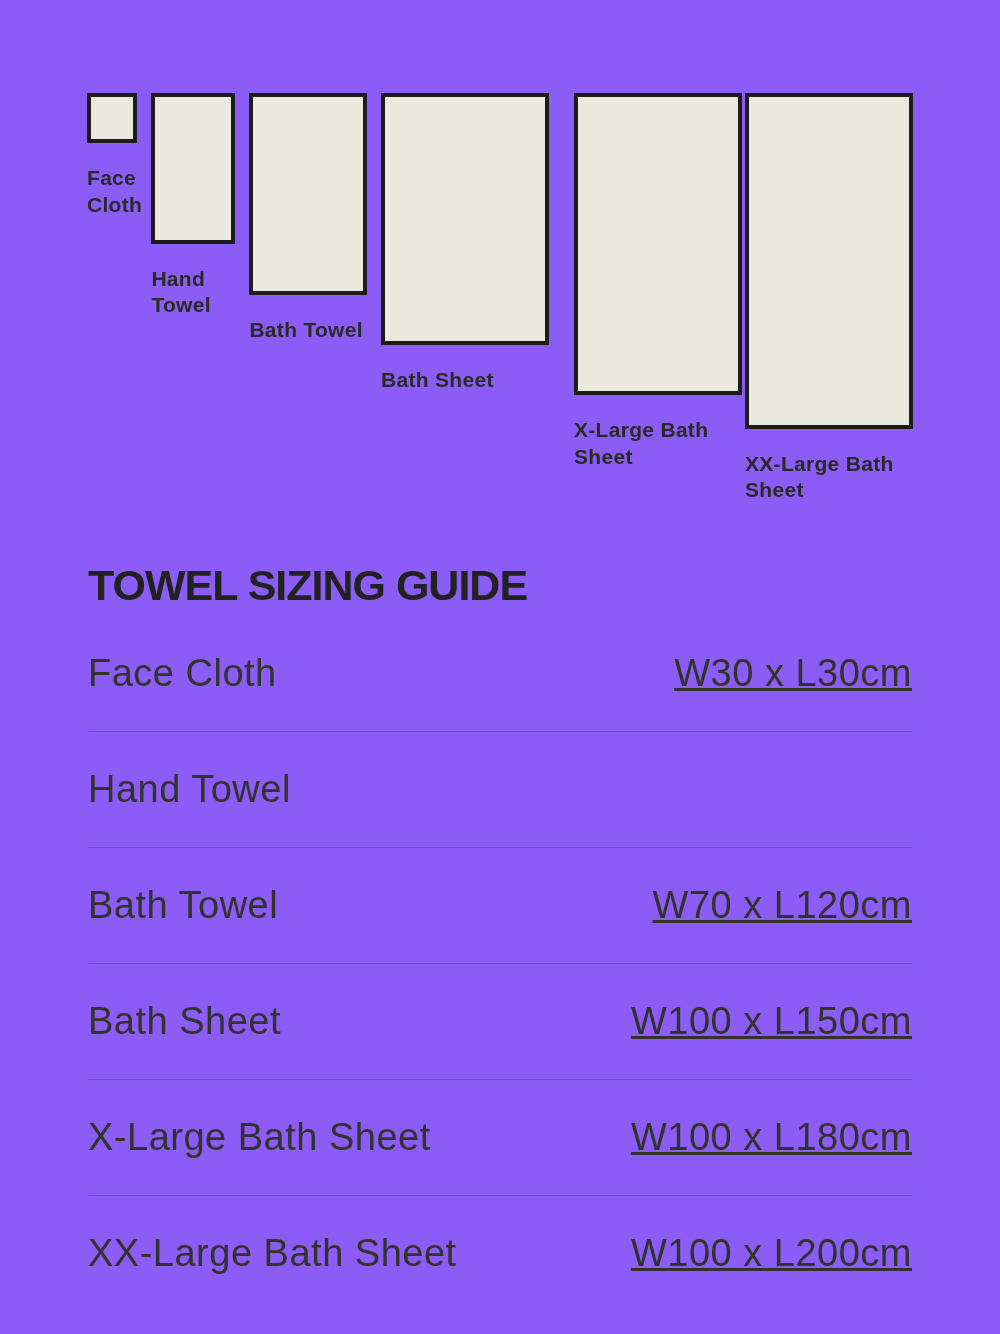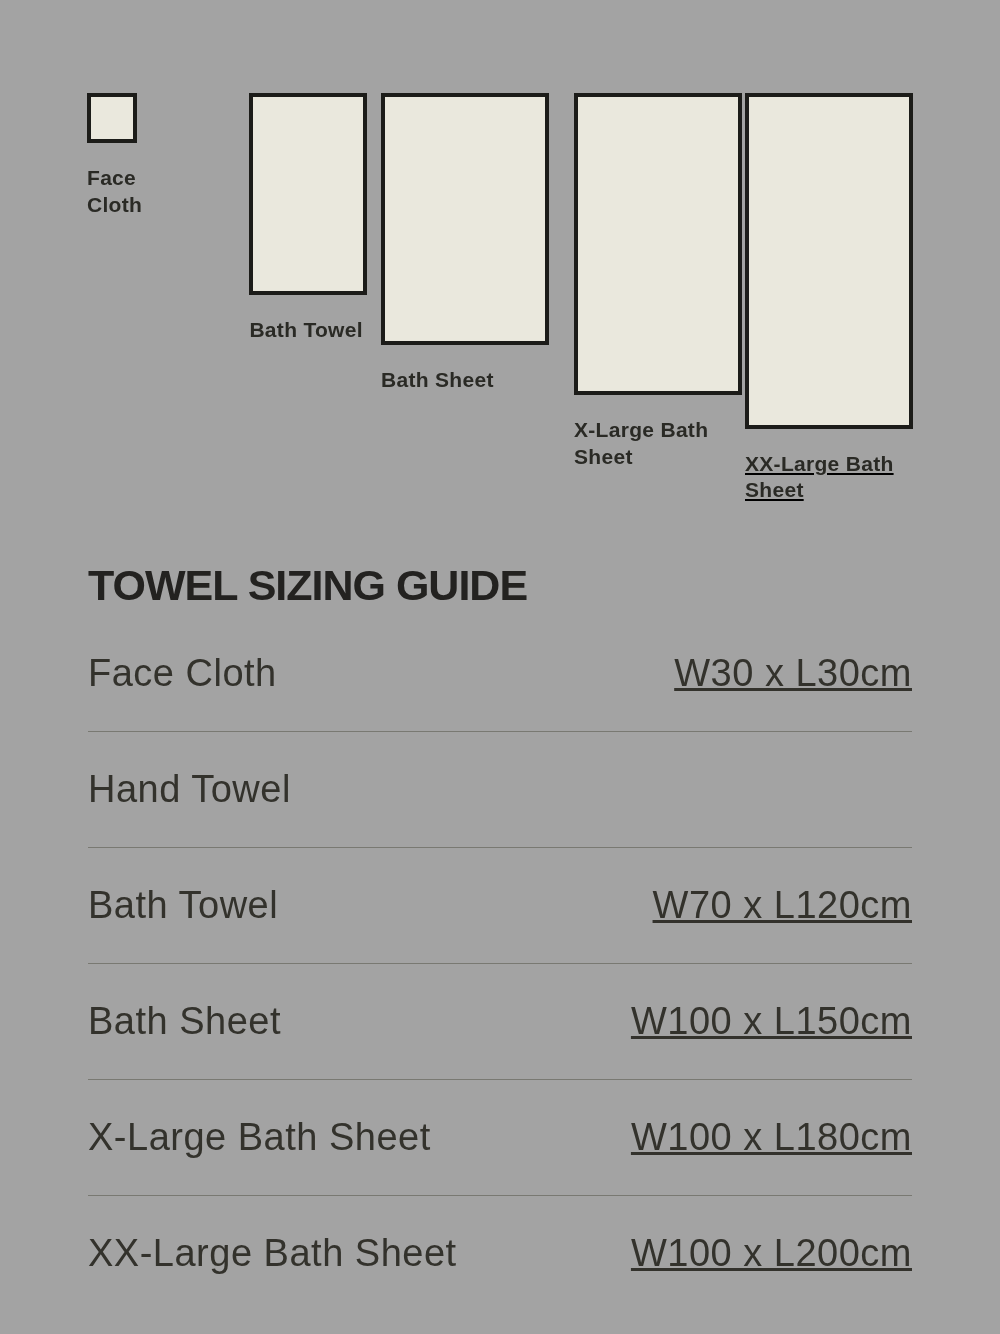--- a/index.html
+++ b/index.html
@@ -7,21 +7,21 @@
     padding: 0;
   }
   body {
     font-family: "Liberation Sans", "DejaVu Sans", sans-serif;
     background: #e7e5da;
   }
   .canvas {
     position: relative;
     width: 1000px;
     height: 1334px;
-    background: #a3a3a3;
+    background: #8b5cf6;
     overflow: hidden;
   }
 
   
   .diagram {
     position: absolute;
     inset: 0;
   }
   .towel {
     position: absolute;
@@ -81,38 +81,43 @@
 <div class="canvas">
 
   <section class="diagram">
 
       <div class="towel" style="left: 87px; top: 93px;">
         <div class="rect" style="width: 50.4px; height: 50.4px;"></div>
         <div class="label">Face
 Cloth</div>
       </div>
 
+      <div class="towel" style="left: 151.4px; top: 93px;">
+        <div class="rect" style="width: 84px; height: 151.2px;"></div>
+        <div class="label">Hand
+Towel</div>
+      </div>
 
       <div class="towel" style="left: 249.4px; top: 93px;">
         <div class="rect" style="width: 117.6px; height: 201.6px;"></div>
         <div class="label">Bath Towel</div>
       </div>
 
       <div class="towel" style="left: 381px; top: 93px;">
         <div class="rect" style="width: 168px; height: 252px;"></div>
         <div class="label">Bath Sheet</div>
       </div>
 
       <div class="towel" style="left: 563px; top: 93px; margin-left: 11px;">
         <div class="rect" style="width: 168px; height: 302.4px;"></div>
         <div class="label">X-Large Bath
 Sheet</div>
       </div>
 
-      <div class="towel" style="left: 745px; top: 93px; text-decoration: underline;">
+      <div class="towel" style="left: 745px; top: 93px;">
         <div class="rect" style="width: 168px; height: 336px;"></div>
         <div class="label">XX-Large Bath
 Sheet</div>
       </div>
     </section>
 
   <section class="guide">
     <h1>TOWEL SIZING GUIDE</h1>
     <div class="rows">
 

